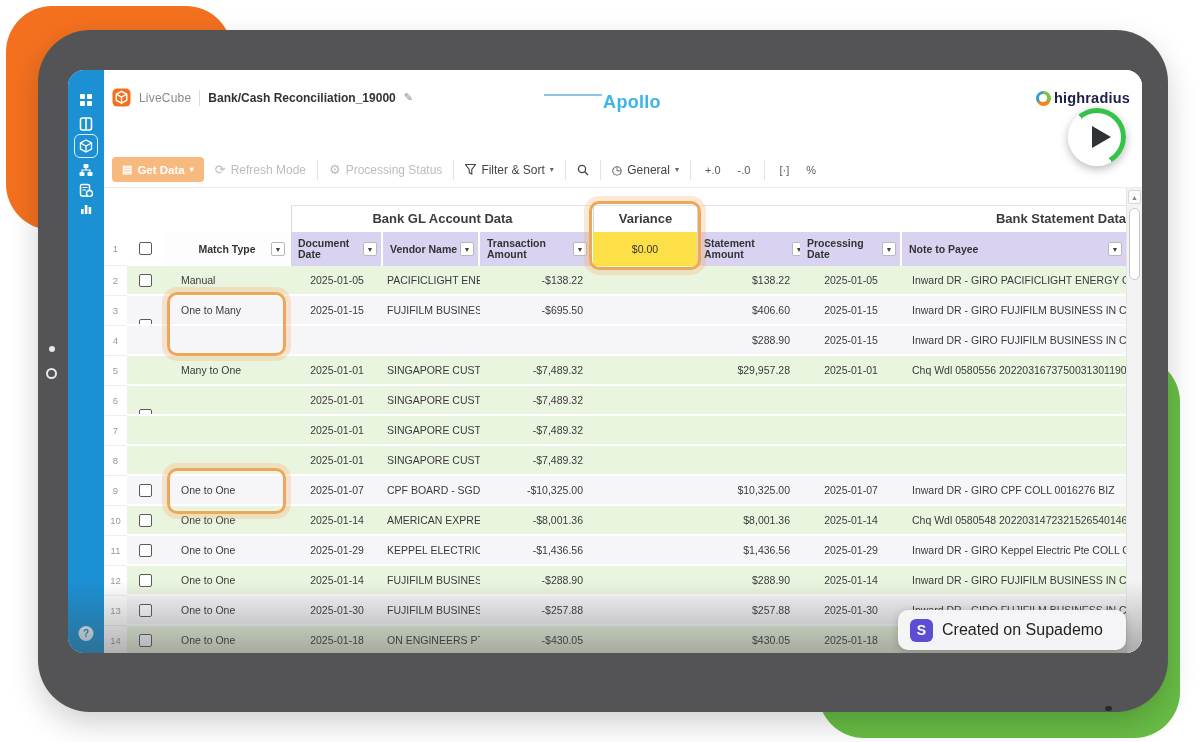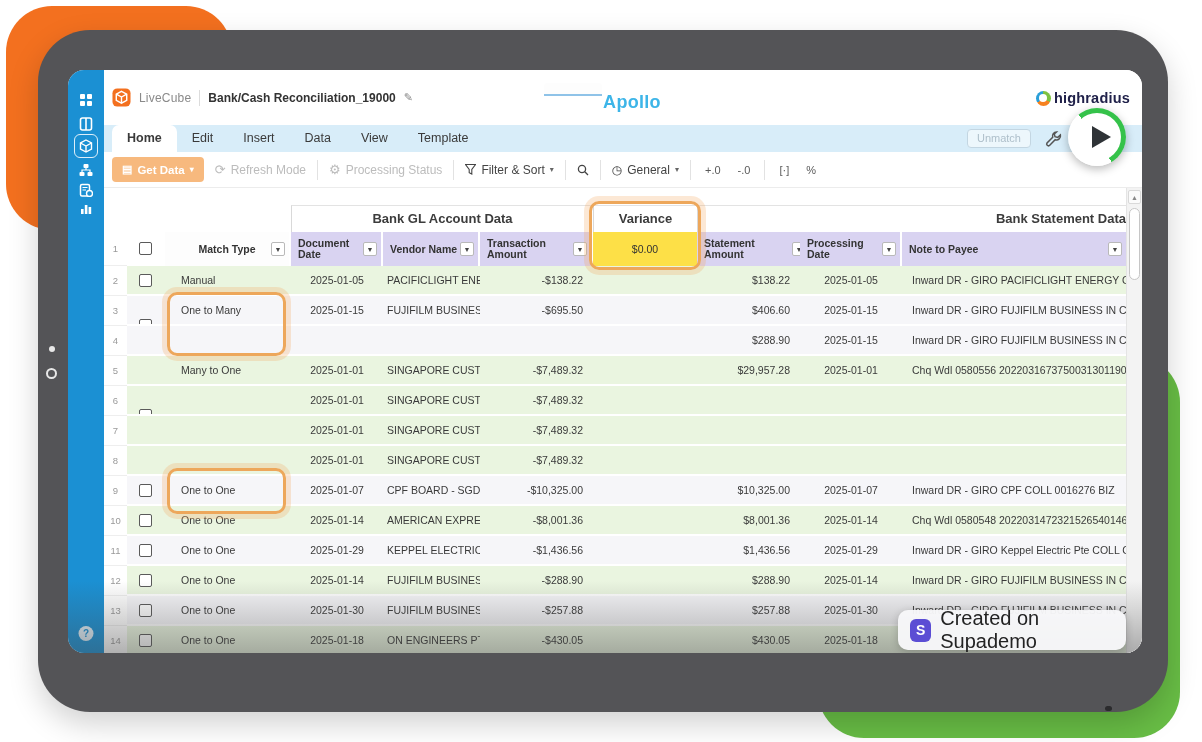--- a/index.html
+++ b/index.html
@@ -105,21 +105,21 @@
   .vs-up { position:absolute; top:2px; left:1px; right:1px; height:14px; background:#fbfbfb; border:1px solid #d9d9d9; border-radius:2px; font-size:7px; color:#888; text-align:center; line-height:13px; }
   .vs-thumb { position:absolute; top:20px; left:2px; right:2px; height:72px; background:#fff; border:1px solid #c6c6c6; border-radius:6px; }
 
   
   .hl { position:absolute; border:3px solid #eda75b; border-radius:10px; box-shadow:0 0 0 5px rgba(243,166,94,.26); z-index:6; pointer-events:none; }
 
   
   .bottom-shade { position:absolute; left:0; right:0; bottom:0; height:72px; background:linear-gradient(to bottom, rgba(70,70,70,0) 0%, rgba(70,70,70,.42) 100%); z-index:8; }
   .supademo { position:absolute; left:830px; top:540px; width:228px; height:40px; background:rgba(247,247,249,.96); border-radius:10px; box-shadow:0 2px 8px rgba(0,0,0,.2); display:flex; align-items:center; gap:9px; padding-left:12px; z-index:9; }
   .sd-ic { width:23px; height:23px; background:#5b4dd4; border-radius:6px; color:#fff; font-size:14px; font-weight:bold; text-align:center; line-height:23px; }
-  .sd-text { font-size:20px; color:#232323; }
+  .sd-text { font-size:16px; color:#232323; }
 </style>
 </head>
 <body>
 
 <div class="stage">
   <div class="blob-orange"></div>
   <div class="blob-green"></div>
 
   <div class="tablet">
     <div class="cam-dot"></div>
@@ -189,35 +189,20 @@
         <span class="doc-title">Bank/Cash Reconciliation_19000</span>
         <span class="pencil">✎</span>
       </div>
       <div class="apollo">Apollo</div>
       <div class="hr-logo">
         <span class="hr-ring"></span>
         <span class="hr-name">highradius</span>
       </div>
     </div>
 
-    <div class="menubar">
-      <div class="tabs">
-          <div class="tab active">Home</div>
-          <div class="tab">Edit</div>
-          <div class="tab">Insert</div>
-          <div class="tab">Data</div>
-          <div class="tab">View</div>
-          <div class="tab">Template</div>
-        </div>
-      <div class="unmatch-btn">Unmatch</div>
-      <svg class="wrench" viewBox="0 0 18 18">
-          <path d="M12.5 2 a4 4 0 0 0 -3.8 5.2 L3 13 a1.8 1.8 0 0 0 2.5 2.5 L11.2 9.7 A4 4 0 0 0 16.4 5 L13.8 7.4 L11 6.6 L10.3 4 Z" fill="none" stroke="#555" stroke-width="1.5"></path>
-        </svg>
-      <div class="clock-partial"></div>
-    </div>
 
     <div class="play-btn">
         <span class="play-tri"></span>
       </div>
 
     <div class="toolbar">
       <div class="getdata-btn">
         <span style="font-size:11px">▤</span>
         <span>Get Data</span>
         <span style="font-size:8px">▾</span>

